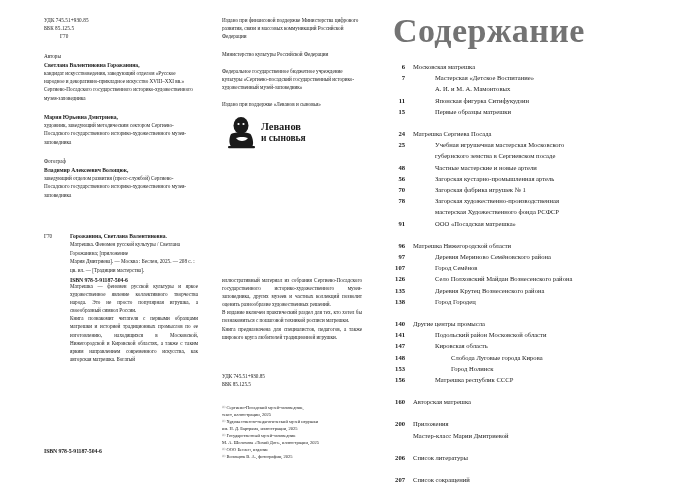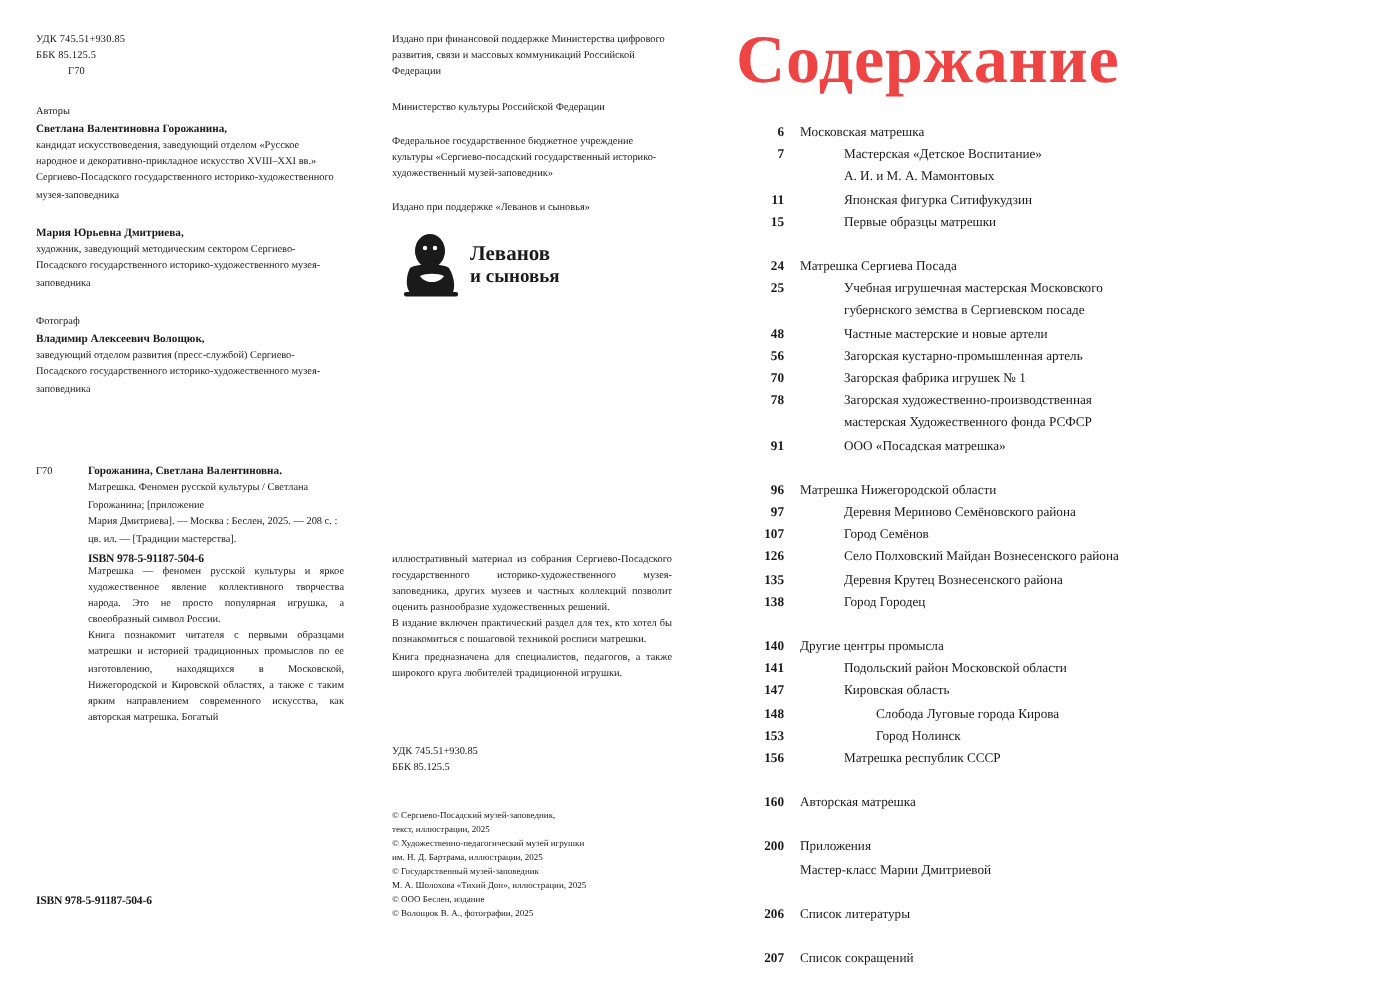--- a/index.html
+++ b/index.html
@@ -20,20 +20,21 @@
     inset: 0;
     display: flex;
   }
 
   
   .page-left {
     position: relative;
     width: 348px;
     height: 376px;
     box-sizing: border-box;
+    margin-left: 26px;
   }
   .col-a {
     position: absolute;
     left: 18px;
     top: 16px;
     width: 150px;
   }
   .col-b {
     position: absolute;
     left: 196px;
@@ -155,26 +156,26 @@
 
   
   .page-right {
     position: relative;
     width: 348px;
     height: 500px;
     box-sizing: border-box;
   }
   .contents-title {
     position: absolute;
-    left: 20px;
+    left: 32px;
     top: 12px;
     font-size: 34px;
     font-weight: bold;
     letter-spacing: 0.4px;
-    color: #ef4444;
+    color: #737373;
     font-family: "Liberation Serif", "DejaVu Serif", serif;
   }
 
   .toc {
     position: absolute;
     left: 26px;
     top: 61px;
     width: 312px;
   }
   .toc-row {

